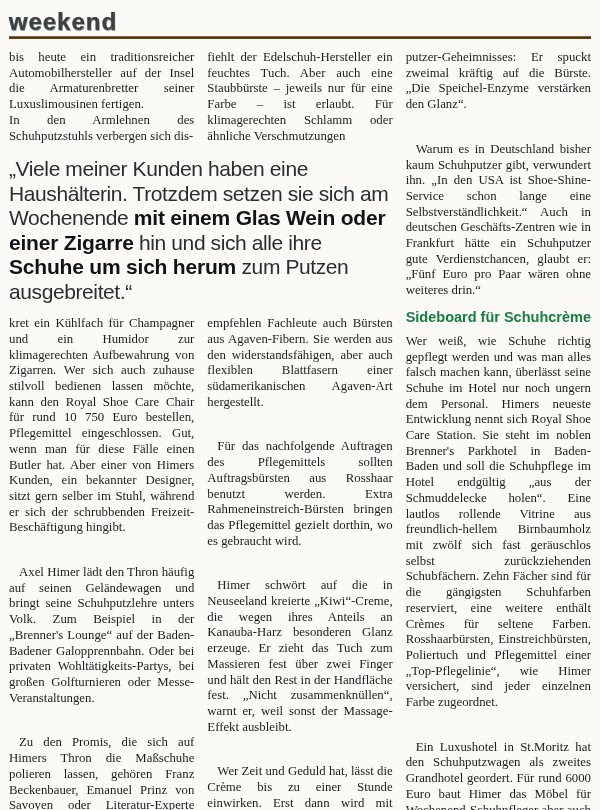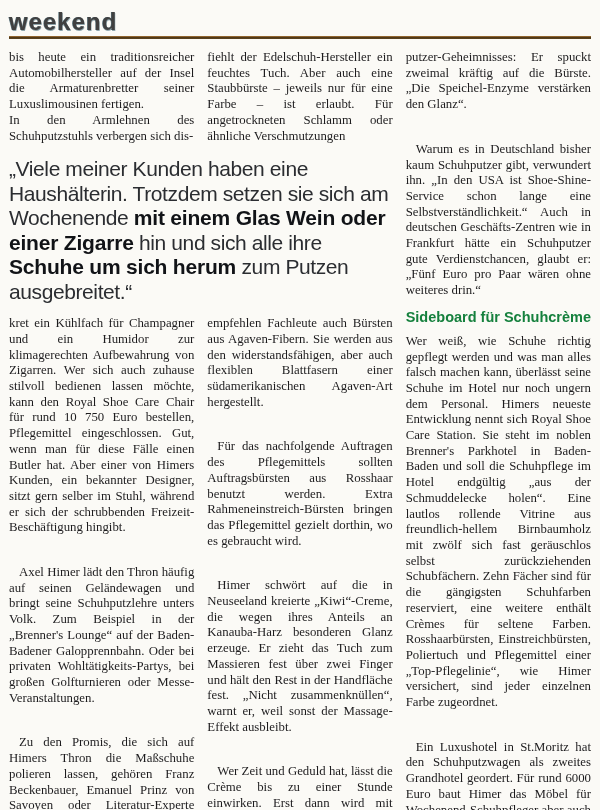--- a/index.html
+++ b/index.html
@@ -95,21 +95,21 @@
   </div>
 
   <div class="content">
 
     <div class="seg c1t">
         <p>bis heute ein traditionsreicher Automobilhersteller auf der Insel die Armaturenbretter seiner Luxuslimousinen fertigen.</p>
         <p>In den Armlehnen des Schuhputzstuhls verbergen sich dis-</p>
       </div>
 
     <div class="seg c2t">
-        <p>fiehlt der Edelschuh-Hersteller ein feuchtes Tuch. Aber auch eine Staubbürste – jeweils nur für eine Farbe – ist erlaubt. Für angetrockneten Schlamm oder ähnliche Verschmutzungen</p>
+        <p>fiehlt der Edelschuh-Hersteller ein feuchtes Tuch. Aber auch eine Staubbürste – jeweils nur für eine Farbe – ist erlaubt. Für klimagerechten Schlamm oder ähnliche Verschmutzungen</p>
       </div>
 
     <div class="quote"><span>„Viele meiner Kunden haben eine Haushälterin. Trotzdem setzen sie sich am Wochenende </span><span class="qb">mit einem Glas Wein oder einer Zigarre</span><span> hin und sich alle ihre </span><span class="qb">Schuhe um sich herum</span><span> zum Putzen ausgebreitet.“</span></div>
 
     <div class="seg c1b">
         <p>kret ein Kühlfach für Champagner und ein Humidor zur klimagerechten Aufbewahrung von Zigarren. Wer sich auch zuhause stilvoll bedienen lassen möchte, kann den Royal Shoe Care Chair für rund 10 750 Euro bestellen, Pflegemittel eingeschlossen. Gut, wenn man für diese Fälle einen Butler hat. Aber einer von Himers Kunden, ein bekannter Designer, sitzt gern selber im Stuhl, während er sich der schrubbenden Freizeit-Beschäftigung hingibt.</p>
         <p class="indent">Axel Himer lädt den Thron häufig auf seinen Geländewagen und bringt seine Schuhputzlehre unters Volk. Zum Beispiel in der „Brenner's Lounge“ auf der Baden-Badener Galopprennbahn. Oder bei privaten Wohltätigkeits-Partys, bei großen Golfturnieren oder Messe-Veranstaltungen.</p>
         <p class="indent">Zu den Promis, die sich auf Himers Thron die Maßschuhe polieren lassen, gehören Franz Beckenbauer, Emanuel Prinz von Savoyen oder Literatur-Experte Hellmuth Karasek.</p>
         <p class="indent">Das Schuheputzen beginnt auch für den Meister mit dem Staubentfernen. Dafür emp-</p>
       </div>

